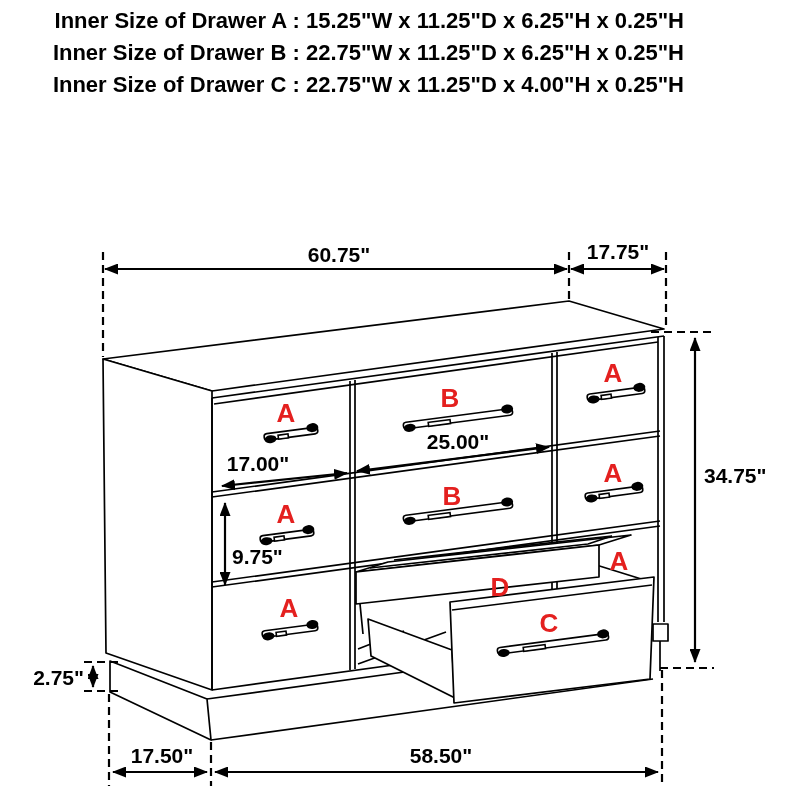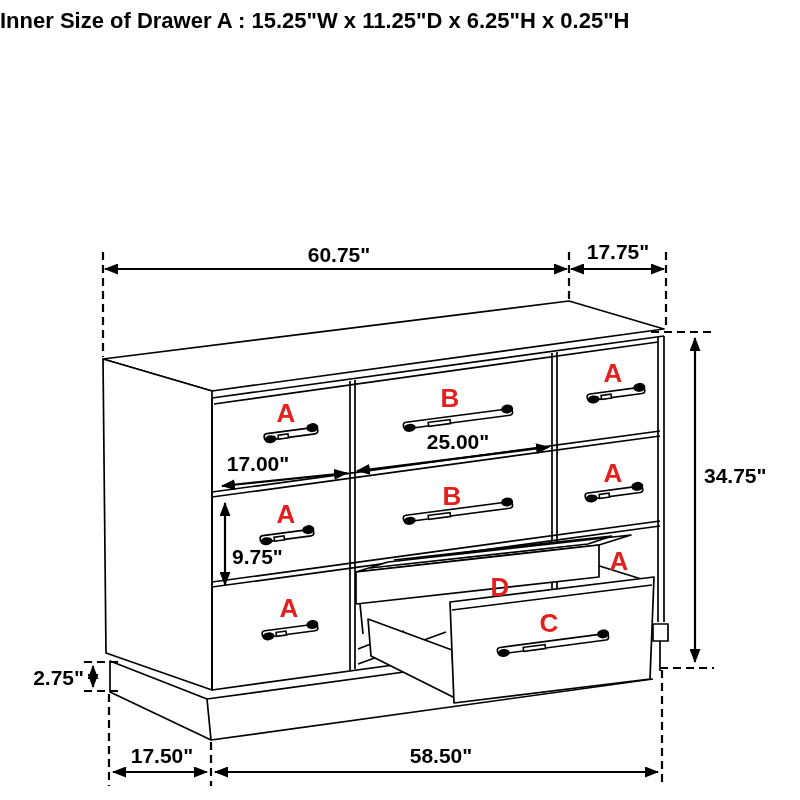--- a/index.html
+++ b/index.html
@@ -1,36 +1,38 @@
 <!DOCTYPE html>
 <html><head>
 <meta charset="utf-8">
 <style>
   html,body{margin:0;padding:0;background:#fff;}
   #stage{position:relative;width:800px;height:800px;background:#fff;overflow:hidden;
          font-family:"Liberation Sans",sans-serif;}
-  #title-block{position:absolute;top:5px;left:0;width:684px;text-align:left;}
+  #title-block{position:absolute;top:5px;left:0;width:684px;text-align:right;}
   .title-line{margin:0;font:700 22px/32px "Liberation Sans",sans-serif;color:#000;white-space:pre;}
   svg{position:absolute;left:0;top:0;}
   .cab{stroke:#000;stroke-width:1.7;fill:none;stroke-linejoin:round;}
   .cabf{stroke:#000;stroke-width:1.7;fill:#fff;stroke-linejoin:round;}
   .dimln{stroke:#000;stroke-width:2.2;fill:none;}
   .dash{stroke:#000;stroke-width:2.2;fill:none;stroke-dasharray:8 5;}
   .dim{font:700 21px "Liberation Sans",sans-serif;fill:#000;}
   .lbl{font:700 26px "Liberation Sans",sans-serif;fill:#e4201f;}
   .hbar{fill:#fff;stroke:#000;stroke-width:1.6;}
   .hend{fill:#000;stroke:none;}
 </style>
 </head>
 <body>
 
 <div id="stage">
 
   <div id="title-block">
     <p class="title-line">Inner Size of Drawer A : 15.25"W x 11.25"D x 6.25"H x 0.25"H</p>
+    <p class="title-line">Inner Size of Drawer B : 22.75"W x 11.25"D x 6.25"H x 0.25"H</p>
+    <p class="title-line">Inner Size of Drawer C : 22.75"W x 11.25"D x 4.00"H x 0.25"H</p>
   </div>
 
   <svg width="800" height="800" viewBox="0 0 800 800">
     <defs>
       <marker id="ahE" markerUnits="userSpaceOnUse" markerWidth="14" markerHeight="11" refX="13" refY="5.5" orient="auto">
         <polygon points="0,0 14,5.5 0,11" fill="#000"></polygon>
       </marker>
       <marker id="ahS" markerUnits="userSpaceOnUse" markerWidth="14" markerHeight="11" refX="13" refY="5.5" orient="auto-start-reverse">
         <polygon points="0,0 14,5.5 0,11" fill="#000"></polygon>
       </marker>

